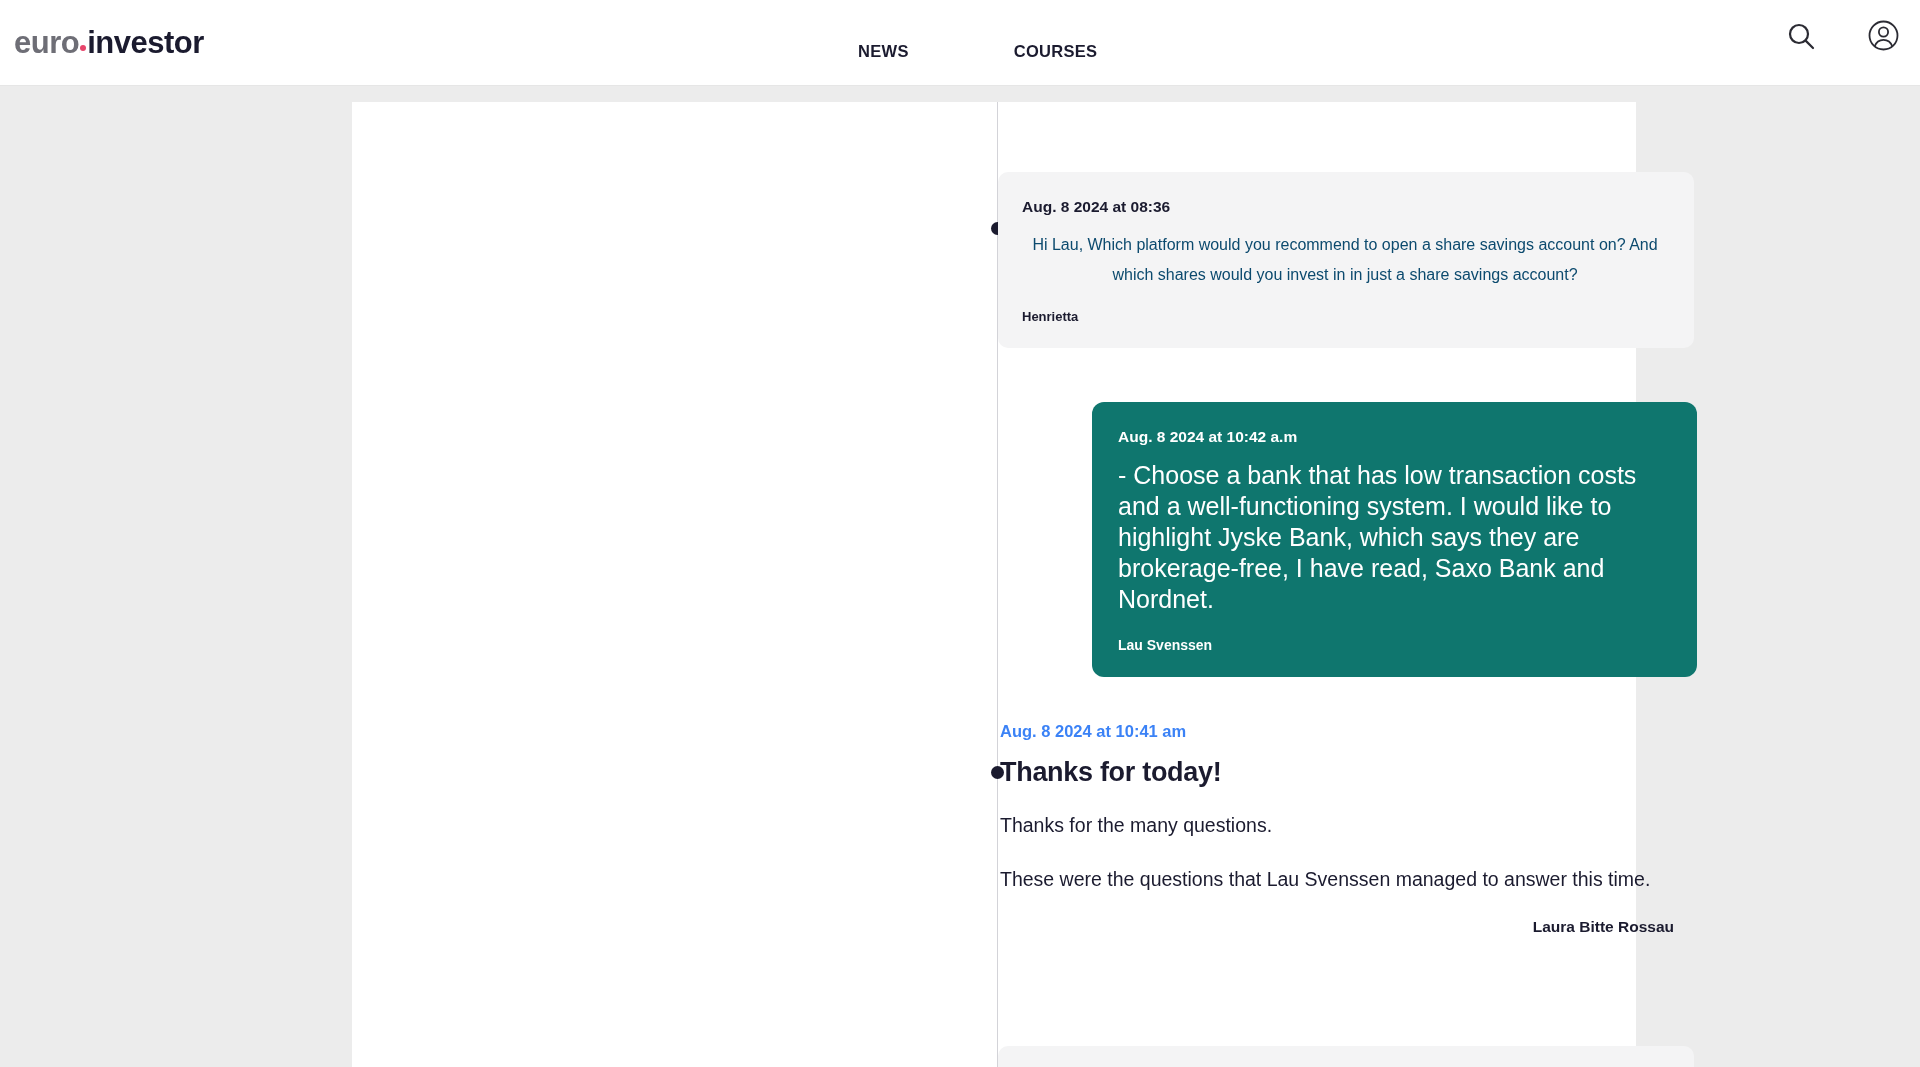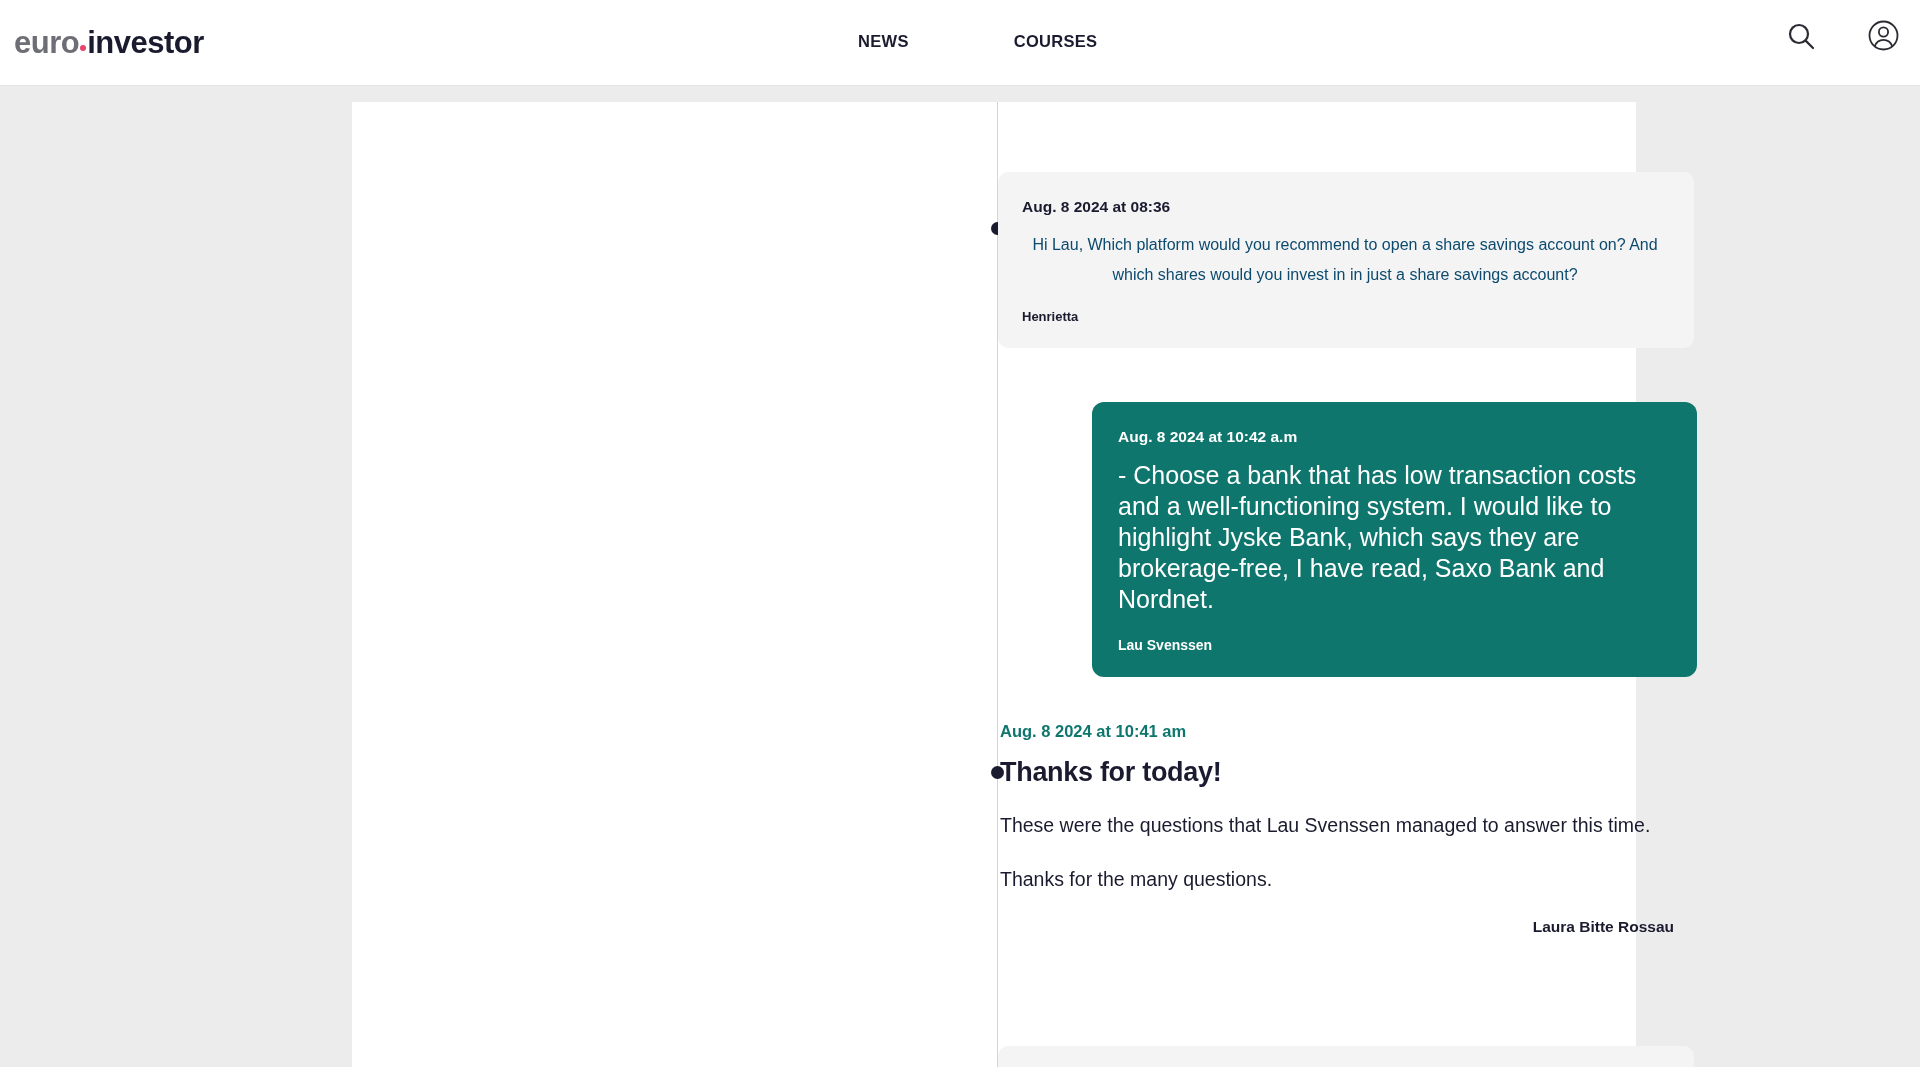--- a/index.html
+++ b/index.html
@@ -34,21 +34,21 @@
     display: inline-block;
     width: 6px; height: 6px;
     background: #e8456b;
     border-radius: 50%;
     vertical-align: 2px;
     margin: 0 1px;
   }
   .nav {
     position: absolute;
     left: 858px;
-    top: 6px;
+    top: 16px;
     height: 71px;
     display: flex;
     align-items: center;
     gap: 105px;
   }
   .nav a {
     font-size: 16.5px;
     font-weight: 700;
     letter-spacing: 0.3px;
     color: #1b1b2f;
@@ -163,21 +163,21 @@
     font-weight: 700;
     text-align: left;
     margin-top: 22px;
   }
 
   
   .post { position: absolute; left: 648px; width: 700px; }
   .post .time {
     font-size: 16.5px;
     font-weight: 700;
-    color: #0f766e;
+    color: #3b82f6;
     margin-bottom: 16px;
   }
   .post .title {
     font-size: 27px;
     font-weight: 800;
     color: #1b1b2f;
     letter-spacing: -0.3px;
     margin-bottom: 22px;
   }
   .post p {
@@ -242,22 +242,22 @@
       <div class="acard" style="top:300px;">
         <div class="meta">Aug. 8 2024 at 10:42 a.m</div>
         <div class="body">- Choose a bank that has low transaction costs and a well-functioning system. I would like to highlight Jyske Bank, which says they are brokerage-free, I have read, Saxo Bank and Nordnet.</div>
         <div class="author">Lau Svenssen</div>
       </div>
 
       <div class="bullet" style="top:664px;"></div>
       <div class="post" style="top:620px;">
         <div class="time">Aug. 8 2024 at 10:41 am</div>
         <div class="title">Thanks for today!</div>
+        <p>Thanks for the many questions.</p>
         <p>These were the questions that Lau Svenssen managed to answer this time.</p>
-        <p>Thanks for the many questions.</p>
         <div class="signature">Laura Bitte Rossau</div>
       </div>
 
       <div class="qcard" style="top:944px;">
         <div class="meta">Aug. 8 2024 at 09:36</div>
 
       </div>
 
     </div>
   </div>

